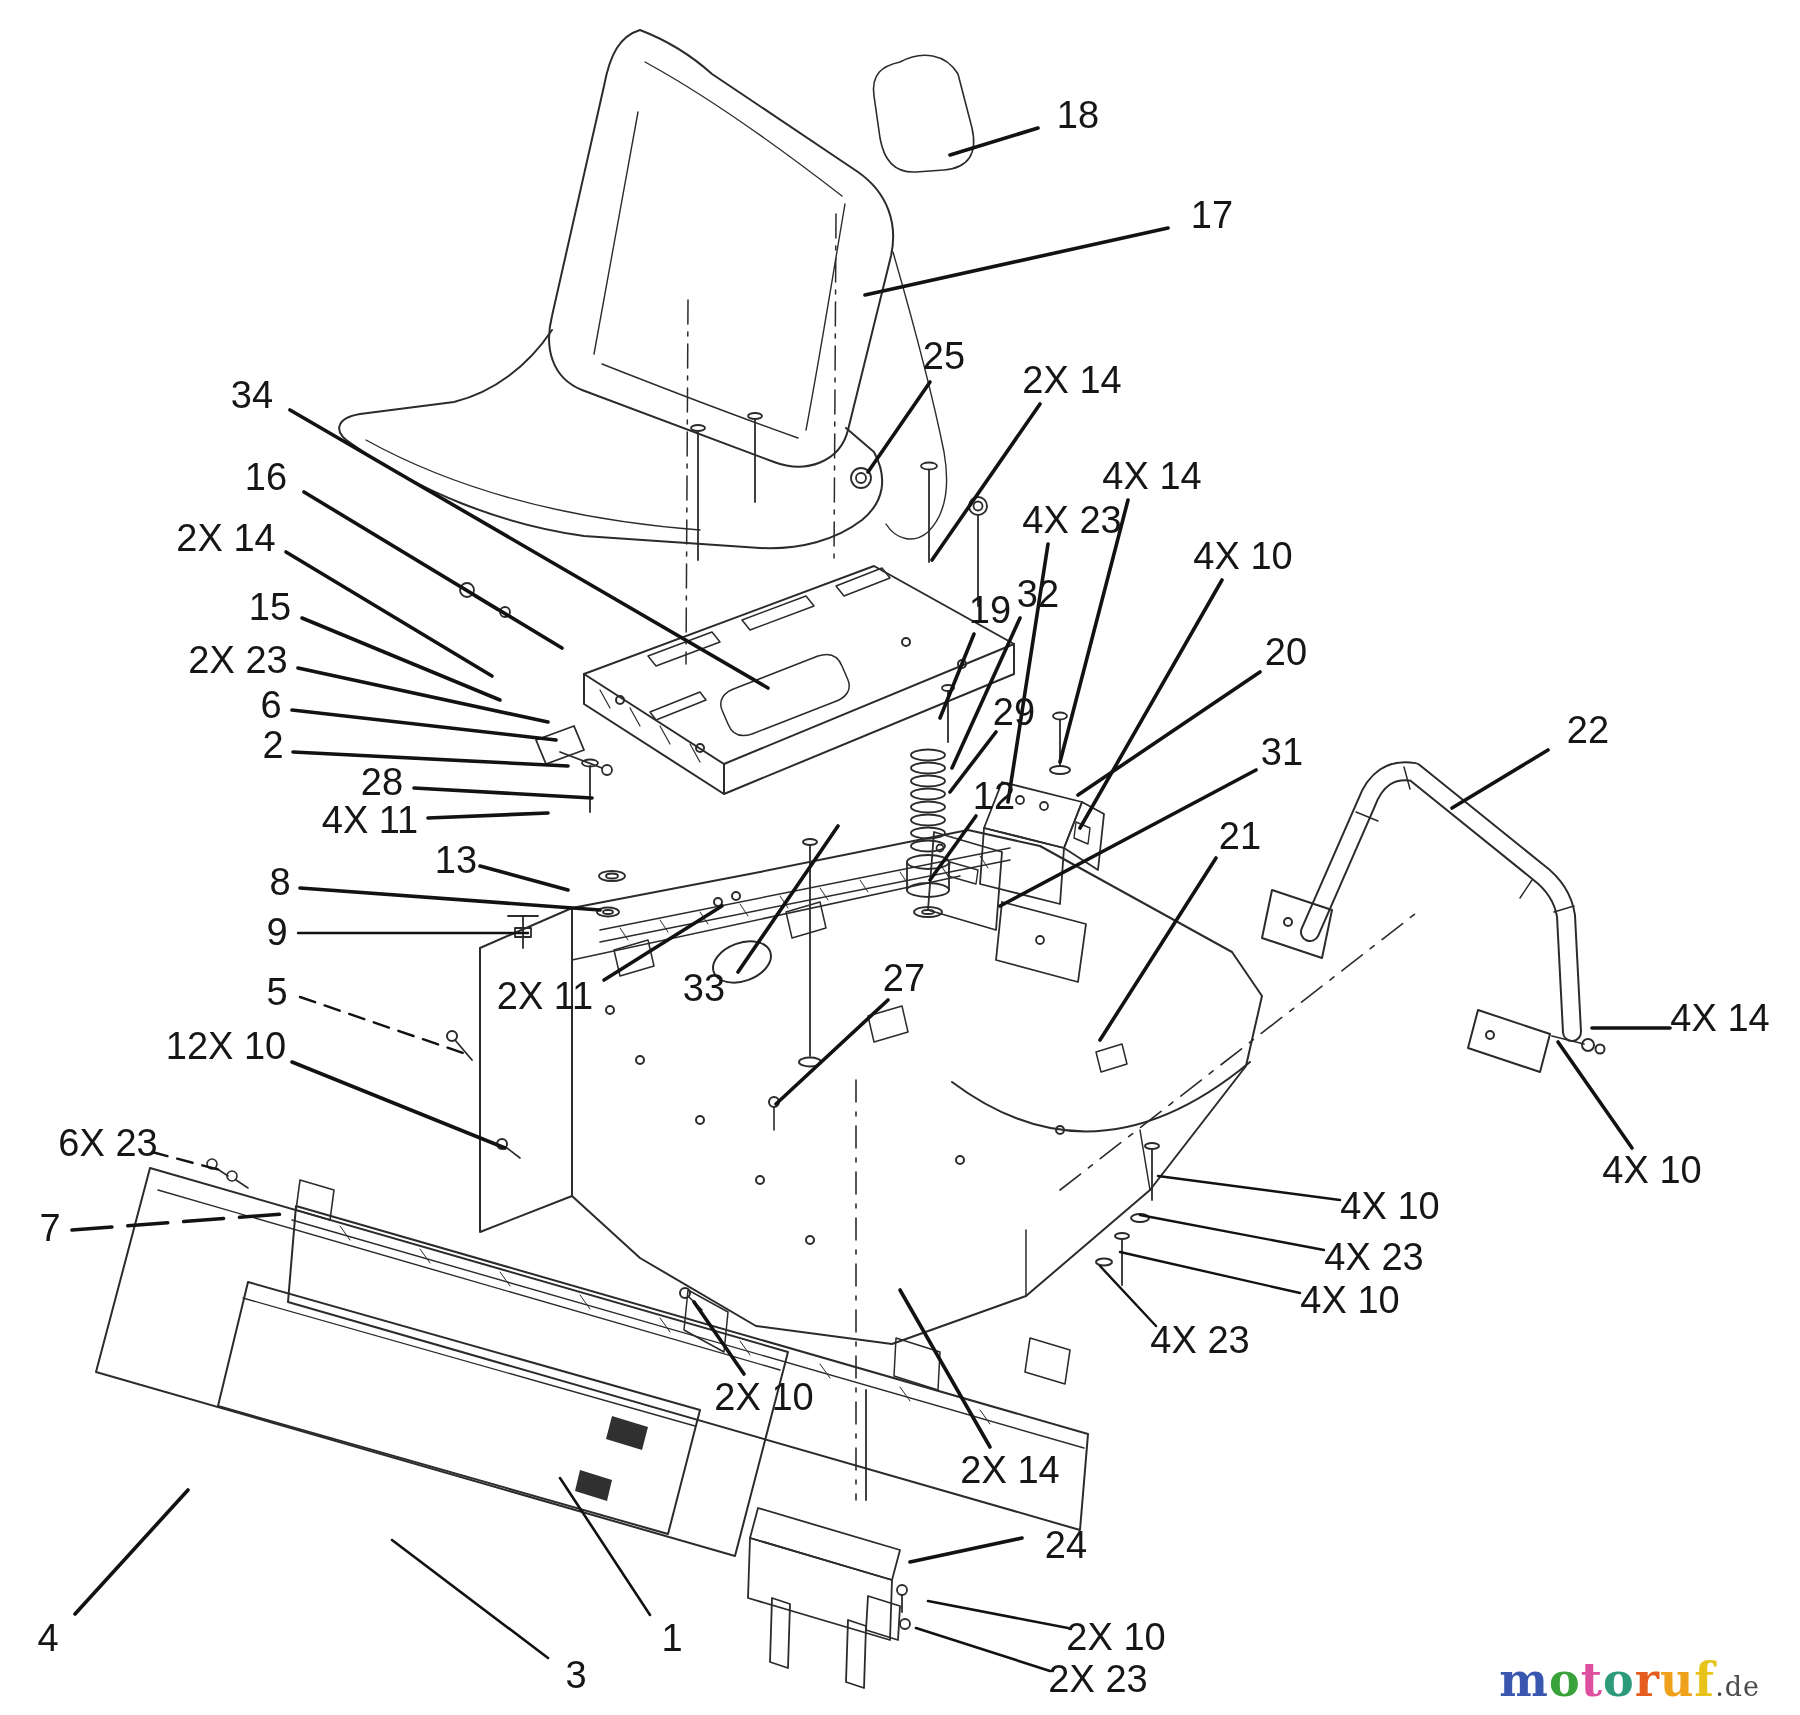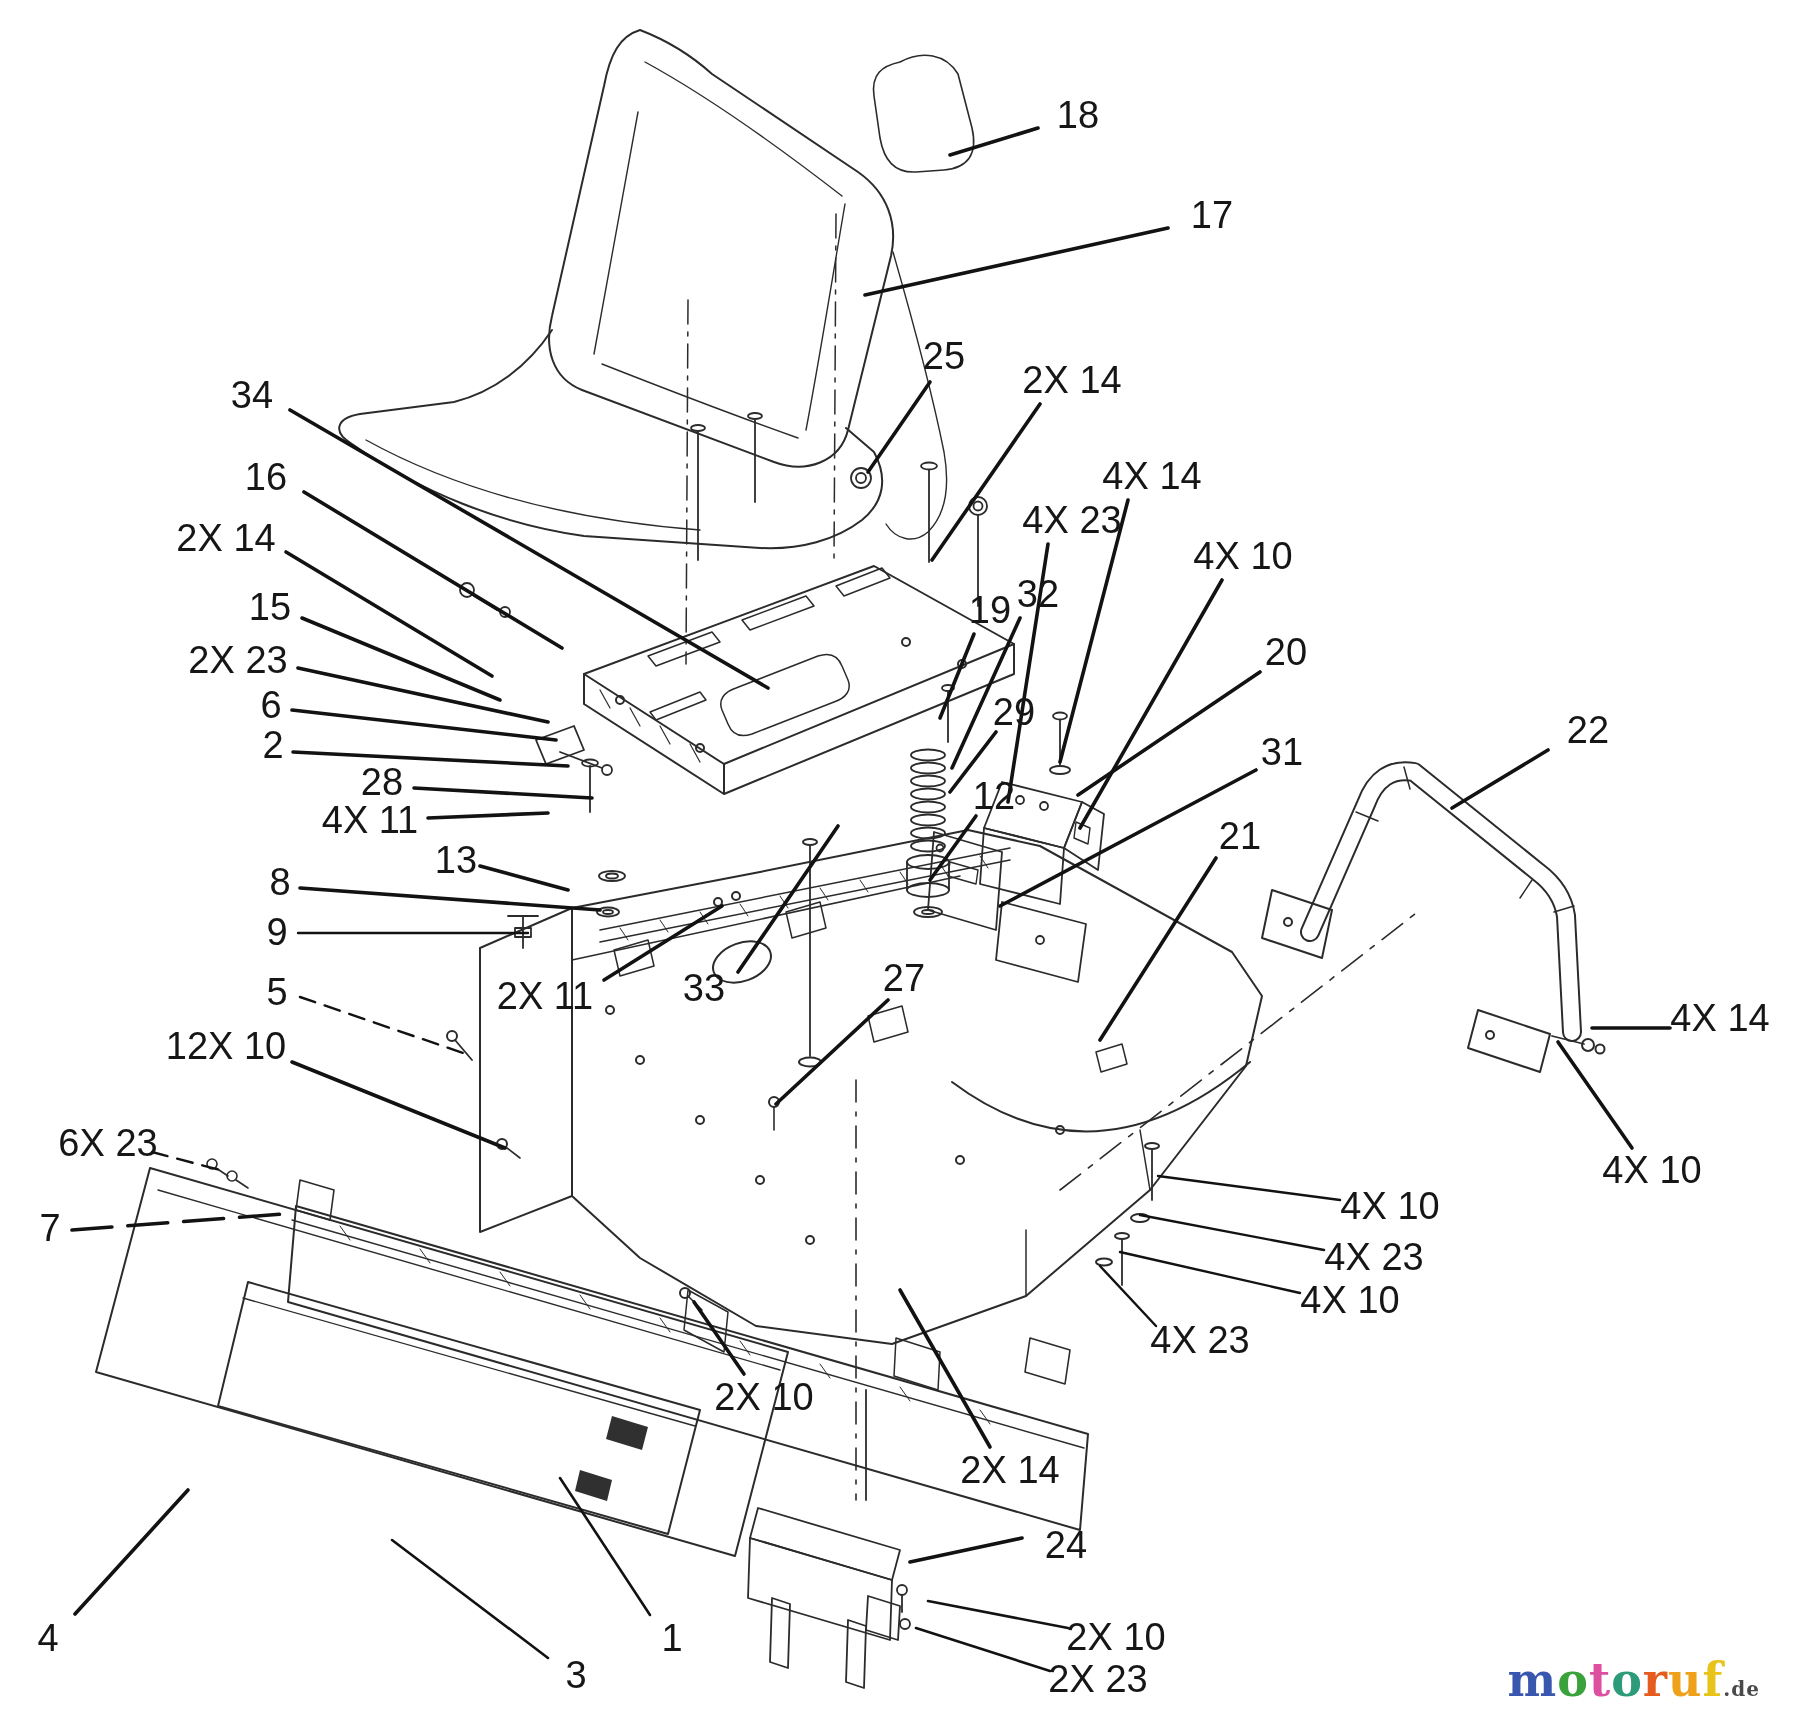--- a/index.html
+++ b/index.html
@@ -2,21 +2,21 @@
 <html><head>
 <meta charset="utf-8">
 <style>
   html,body{margin:0;padding:0;background:#ffffff;}
   .stage{position:relative;width:1770px;height:1715px;background:#ffffff;overflow:hidden;
          font-family:"Liberation Sans",sans-serif;}
   svg{position:absolute;left:0;top:0;}
   .callout-text{font-family:"Liberation Sans",sans-serif;font-size:38px;fill:#161616;}
   .logo{position:absolute;right:10px;bottom:12px;font-family:"DejaVu Serif",serif;
         font-weight:bold;font-size:46px;letter-spacing:1px;line-height:1;}
-  .logo .suffix{font-size:20px;font-weight:bold;}
+  .logo .suffix{font-size:27px;font-weight:normal;}
 </style>
 </head>
 <body>
 
 <div class="stage">
   <svg width="1800" height="1715" viewBox="0 0 1800 1715">
 
     <g stroke="#2b2b2b" stroke-width="2" fill="none" stroke-linejoin="round" stroke-linecap="round">
 
       <g>

